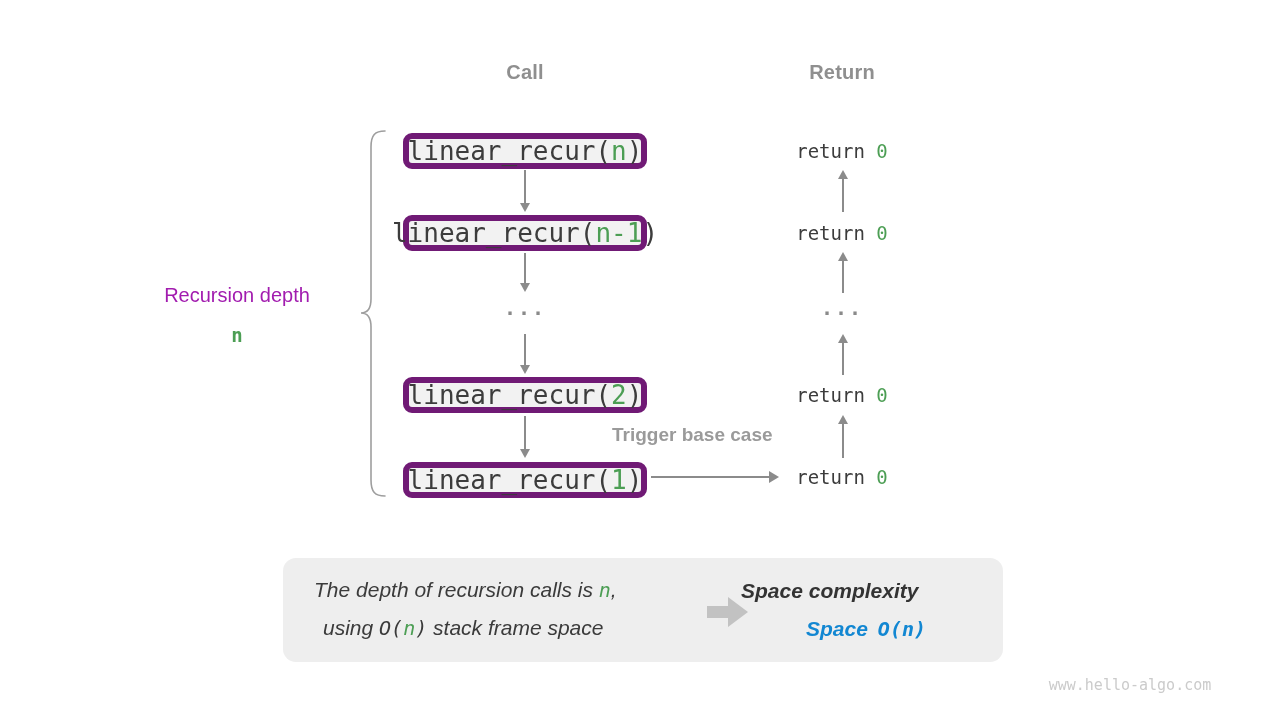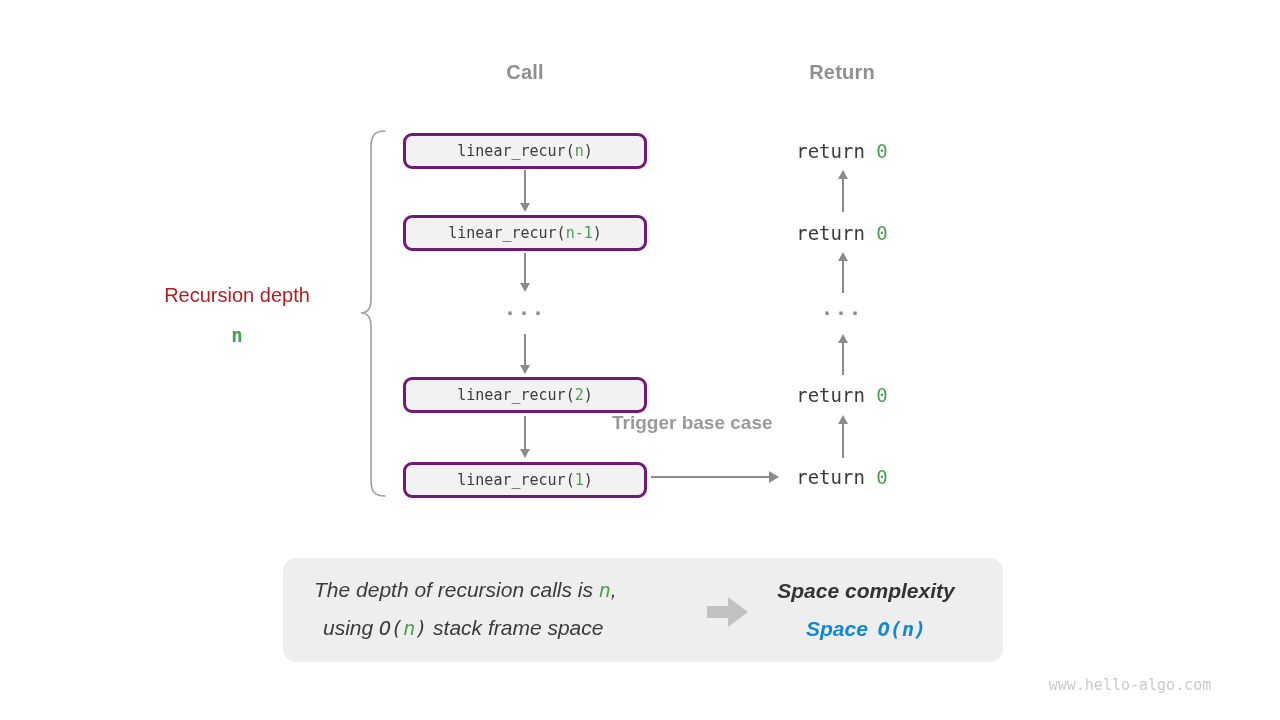--- a/index.html
+++ b/index.html
@@ -10,23 +10,23 @@
   .abs { position:absolute; }
   .mono { font-family:"DejaVu Sans Mono", monospace; }
   .center { text-align:center; }
 
   .col-header {
     font-size:20px; font-weight:bold; color:#8f8f8f; letter-spacing:0.2px;text-align:center;
   }
 
   .call-box {
     left:403px; width:244px; height:36px; box-sizing:border-box;
-    background:#f2f2f2; border:3px solid #701a75; border-radius:9px;
+    background:#f2f2f2; border:6px solid #701a75; border-radius:9px;
     display:flex; align-items:center; justify-content:center;
-    font-family:"DejaVu Sans Mono", monospace; font-size:15px; color:#3c3c3c;
+    font-family:"DejaVu Sans Mono", monospace; font-size:26px; color:#3c3c3c;
     white-space:pre;
   }
   .green { color:#4c9e54; }
   .code-line { font-family:"DejaVu Sans Mono", monospace; font-size:19px; color:#3c3c3c; white-space:pre; }
   .ret-row { left:782px; width:120px; height:22px; line-height:22px; text-align:center; }
 
   .ellipsis-row {
     font-family:"DejaVu Sans Mono", monospace; font-weight:bold; font-size:20px;
     color:#8a8a8a; letter-spacing:2px; line-height:14px; height:20px;
   }
@@ -40,30 +40,30 @@
   .varrow.up .head { position:absolute; top:0; left:0; width:0; height:0;
     border-left:5px solid transparent; border-right:5px solid transparent; border-bottom:9px solid #8b8b8b; }
 
   .harrow { position:absolute; height:12px; }
   .harrow .line { position:absolute; left:0; right:8px; top:5px; height:2px; background:#8b8b8b; }
   .harrow .head { position:absolute; right:0; top:0; width:0; height:0;
     border-top:6px solid transparent; border-bottom:6px solid transparent; border-left:10px solid #8b8b8b; }
 
   .trigger-label { font-size:19px; font-weight:bold; color:#9a9a9a; }
 
-  .depth-title { font-size:20px; color:#b91c1c; }
+  .depth-title { font-size:20px; color:#a21caf; }
   .depth-value { font-family:"DejaVu Sans Mono", monospace; font-size:19px; font-weight:bold; }
 
   .summary-box {
     left:283px; top:558px; width:720px; height:104px;
     background:#eeeeee; border-radius:13px;font-style:italic;
   }
   .summary-line { position:absolute; left:31px; font-size:21px; color:#3b3b3b; white-space:pre; }
   .summary-line .mono { font-size:20px; }
-  .summary-right-title { position:absolute; left:458px; top:21px; width:250px; text-align:center;
+  .summary-right-title { position:absolute; left:458px; top:21px; width:250px; 
     font-size:21px; font-weight:bold; color:#333333; }
   .summary-right-value { position:absolute; left:458px; top:59px; width:250px; text-align:center;
     font-size:21px; font-weight:bold; color:#1287d2; white-space:pre; }
   .summary-right-value .mono { font-size:20px;margin-top:28px; }
 
   .watermark { left:1020px; top:676px; width:220px; text-align:center;
     font-family:"DejaVu Sans Mono", monospace; font-size:15px; color:#cbcbcb; }
 </style>
 </head>
 <body>
@@ -121,21 +121,21 @@
     </div>
   <div class="varrow up" style="left:838px; top:334px; height:41px;">
       <div class="head"></div>
       <div class="line"></div>
     </div>
   <div class="varrow up" style="left:838px; top:415px; height:43px;">
       <div class="head"></div>
       <div class="line"></div>
     </div>
 
-  <div class="abs trigger-label" style="left:612px; top:412px;">Trigger base case</div>
+  <div class="abs trigger-label" style="left:612px; top:424px;">Trigger base case</div>
 
   <div class="harrow" style="left:651px; top:471px; width:128px;">
     <div class="line"></div>
       <div class="head"></div>
   </div>
 
   <div class="abs summary-box">
     <div class="summary-line" style="top:20px;"><span>The depth of recursion calls is </span><span class="mono green">n</span><span>,</span></div>
     <div class="summary-line" style="top:58px;margin-left:9px;"><span>using </span><span class="mono">O(</span><span class="mono green">n</span><span class="mono">)</span><span> stack frame space</span></div>
 

